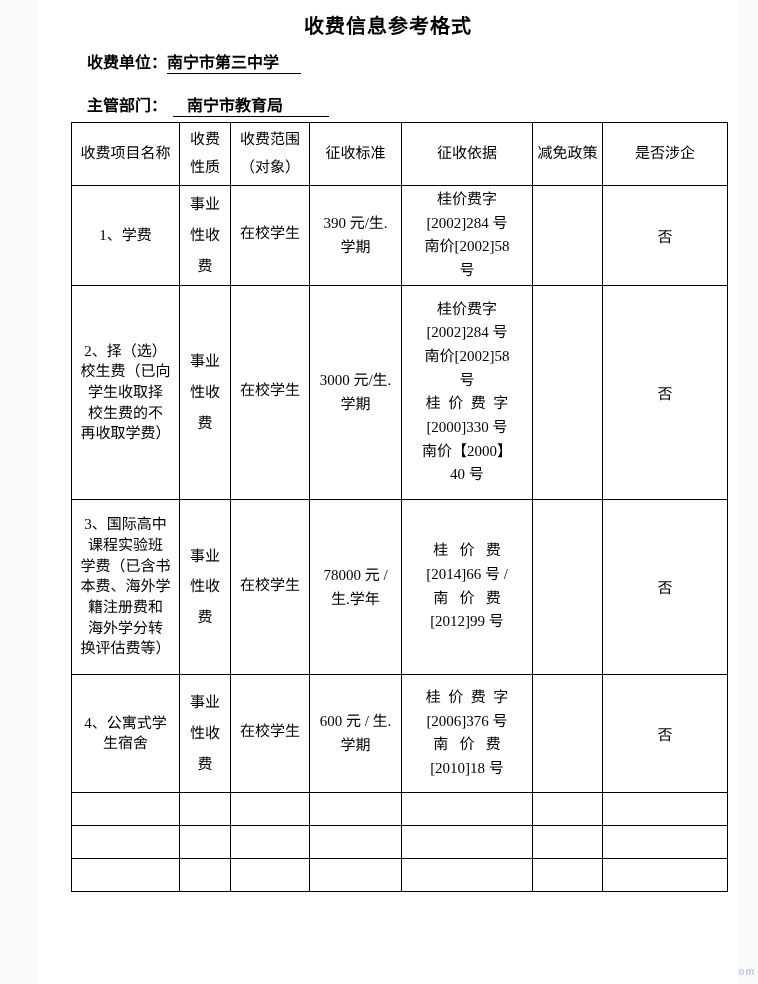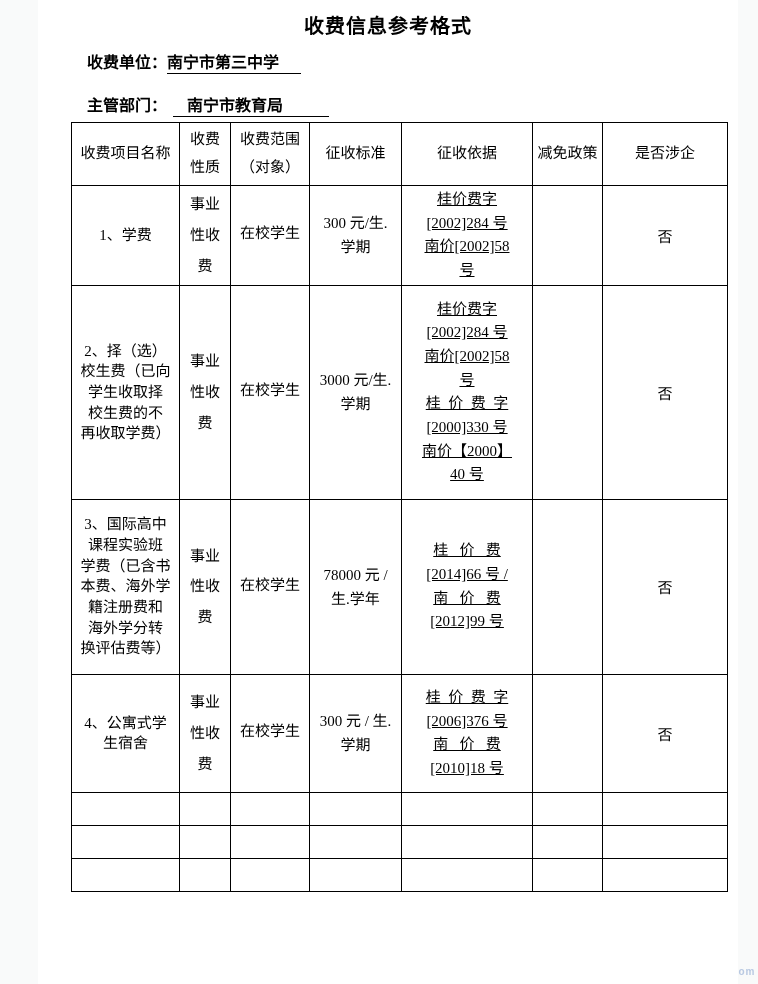--- a/index.html
+++ b/index.html
@@ -78,21 +78,21 @@
   tr.rh  { height: 63px; margin-top: 20px; }
   tr.r1  { height: 98px; }
   tr.r2  { height: 214px; }
   tr.r3  { height: 175px; }
   tr.r4  { height: 118px; }
   tr.re  { height: 33px; }
   td.name   { text-align: left; padding: 3px 7px; line-height: 1.38; }
   td.nature { line-height: 2.05; padding: 2px 4px; }
   td.scope  { line-height: 1.5; font-family: Liberation Mono, monospace; }
   td.std    { line-height: 1.6; }
-  td.basis  { line-height: 1.58; text-decoration: underline; }
+  td.basis  { line-height: 1.58; }
   td.l      { text-align: left; padding-left: 9px; padding-right: 4px; }
   td.c      { text-align: center; }
 
   .notes {
     position: absolute; left: 37px; top: 899px;
     width: 660px;
   }
   .notes p { line-height: 1.35; }
   .n1 { font-size: 15px; }
   .n2 { font-size: 15px; margin-top: 13px; }
@@ -141,21 +141,21 @@
         <th>是否涉企</th>
       </tr>
     </thead>
     <tbody>
       <tr class="r1">
         <td class="name">1、学费</td>
         <td class="nature">事业
 性收
 费</td>
         <td class="scope">在校学生</td>
-        <td class="std c">300 元/生.
+        <td class="std c">390 元/生.
 学期</td>
         <td class="basis c">桂价费字
 [2002]284 号
 南价[2002]58
 号</td>
         <td></td>
         <td>否</td>
       </tr>
       <tr class="r2">
         <td class="name">2、择（选）
@@ -201,21 +201,21 @@
         <td></td>
         <td>否</td>
       </tr>
       <tr class="r4">
         <td class="name">4、公寓式学
 生宿舍</td>
         <td class="nature">事业
 性收
 费</td>
         <td class="scope">在校学生</td>
-        <td class="std l">300 元 / 生.
+        <td class="std l">600 元 / 生.
 学期</td>
         <td class="basis l">桂  价  费  字
 [2006]376 号
 南   价   费
 [2010]18 号</td>
         <td></td>
         <td>否</td>
       </tr>
       <tr class="re">
         <td class="name"></td>

